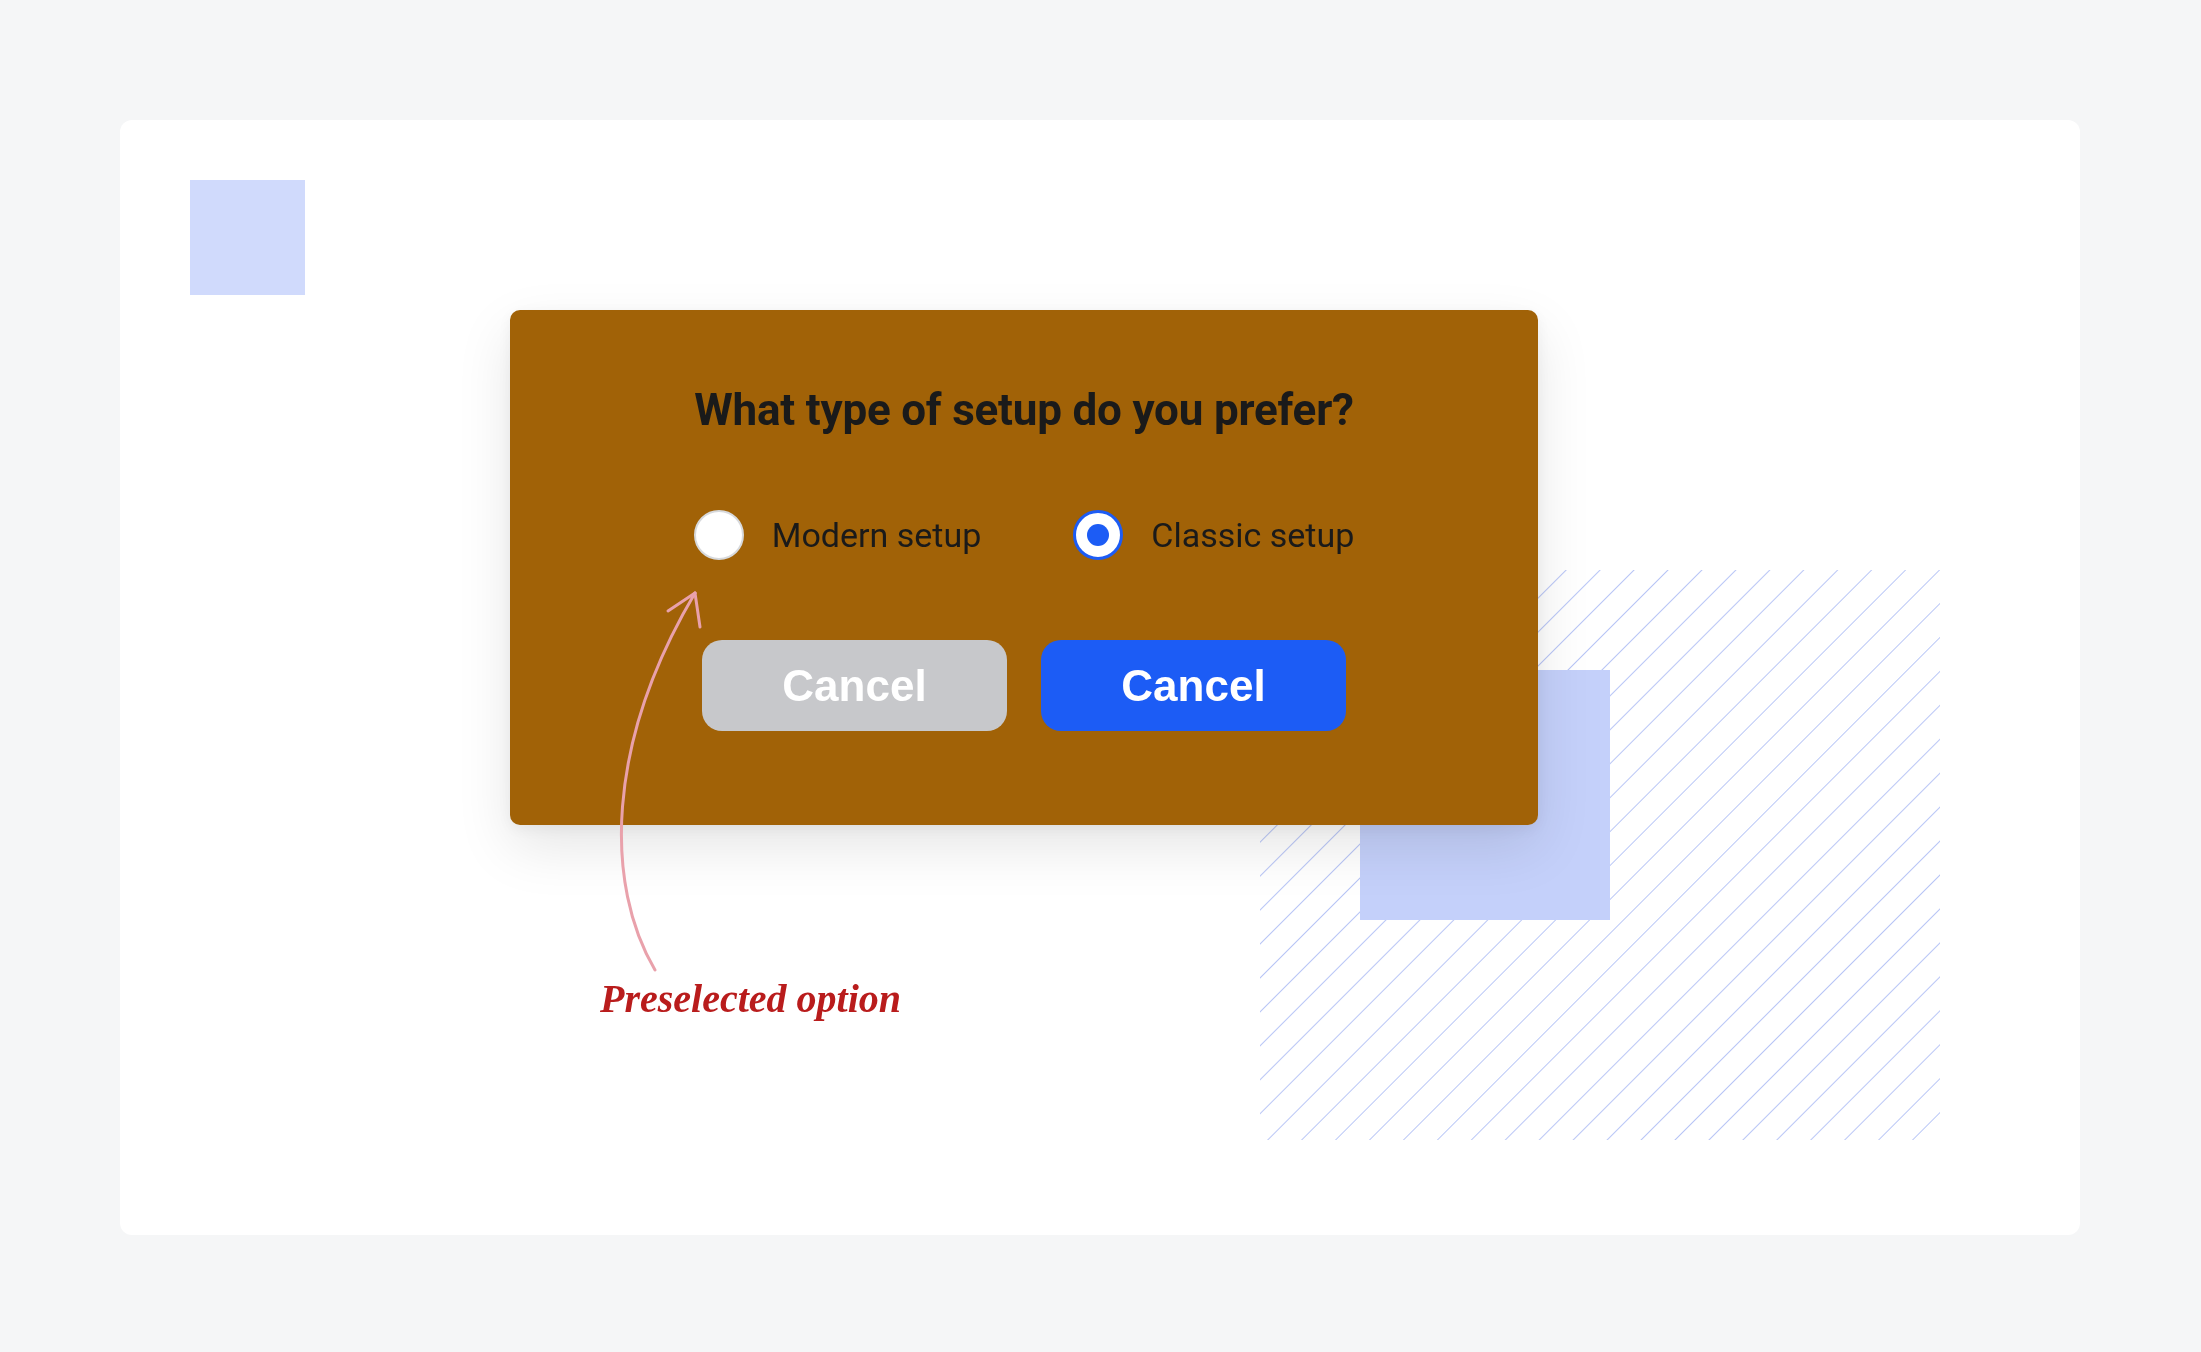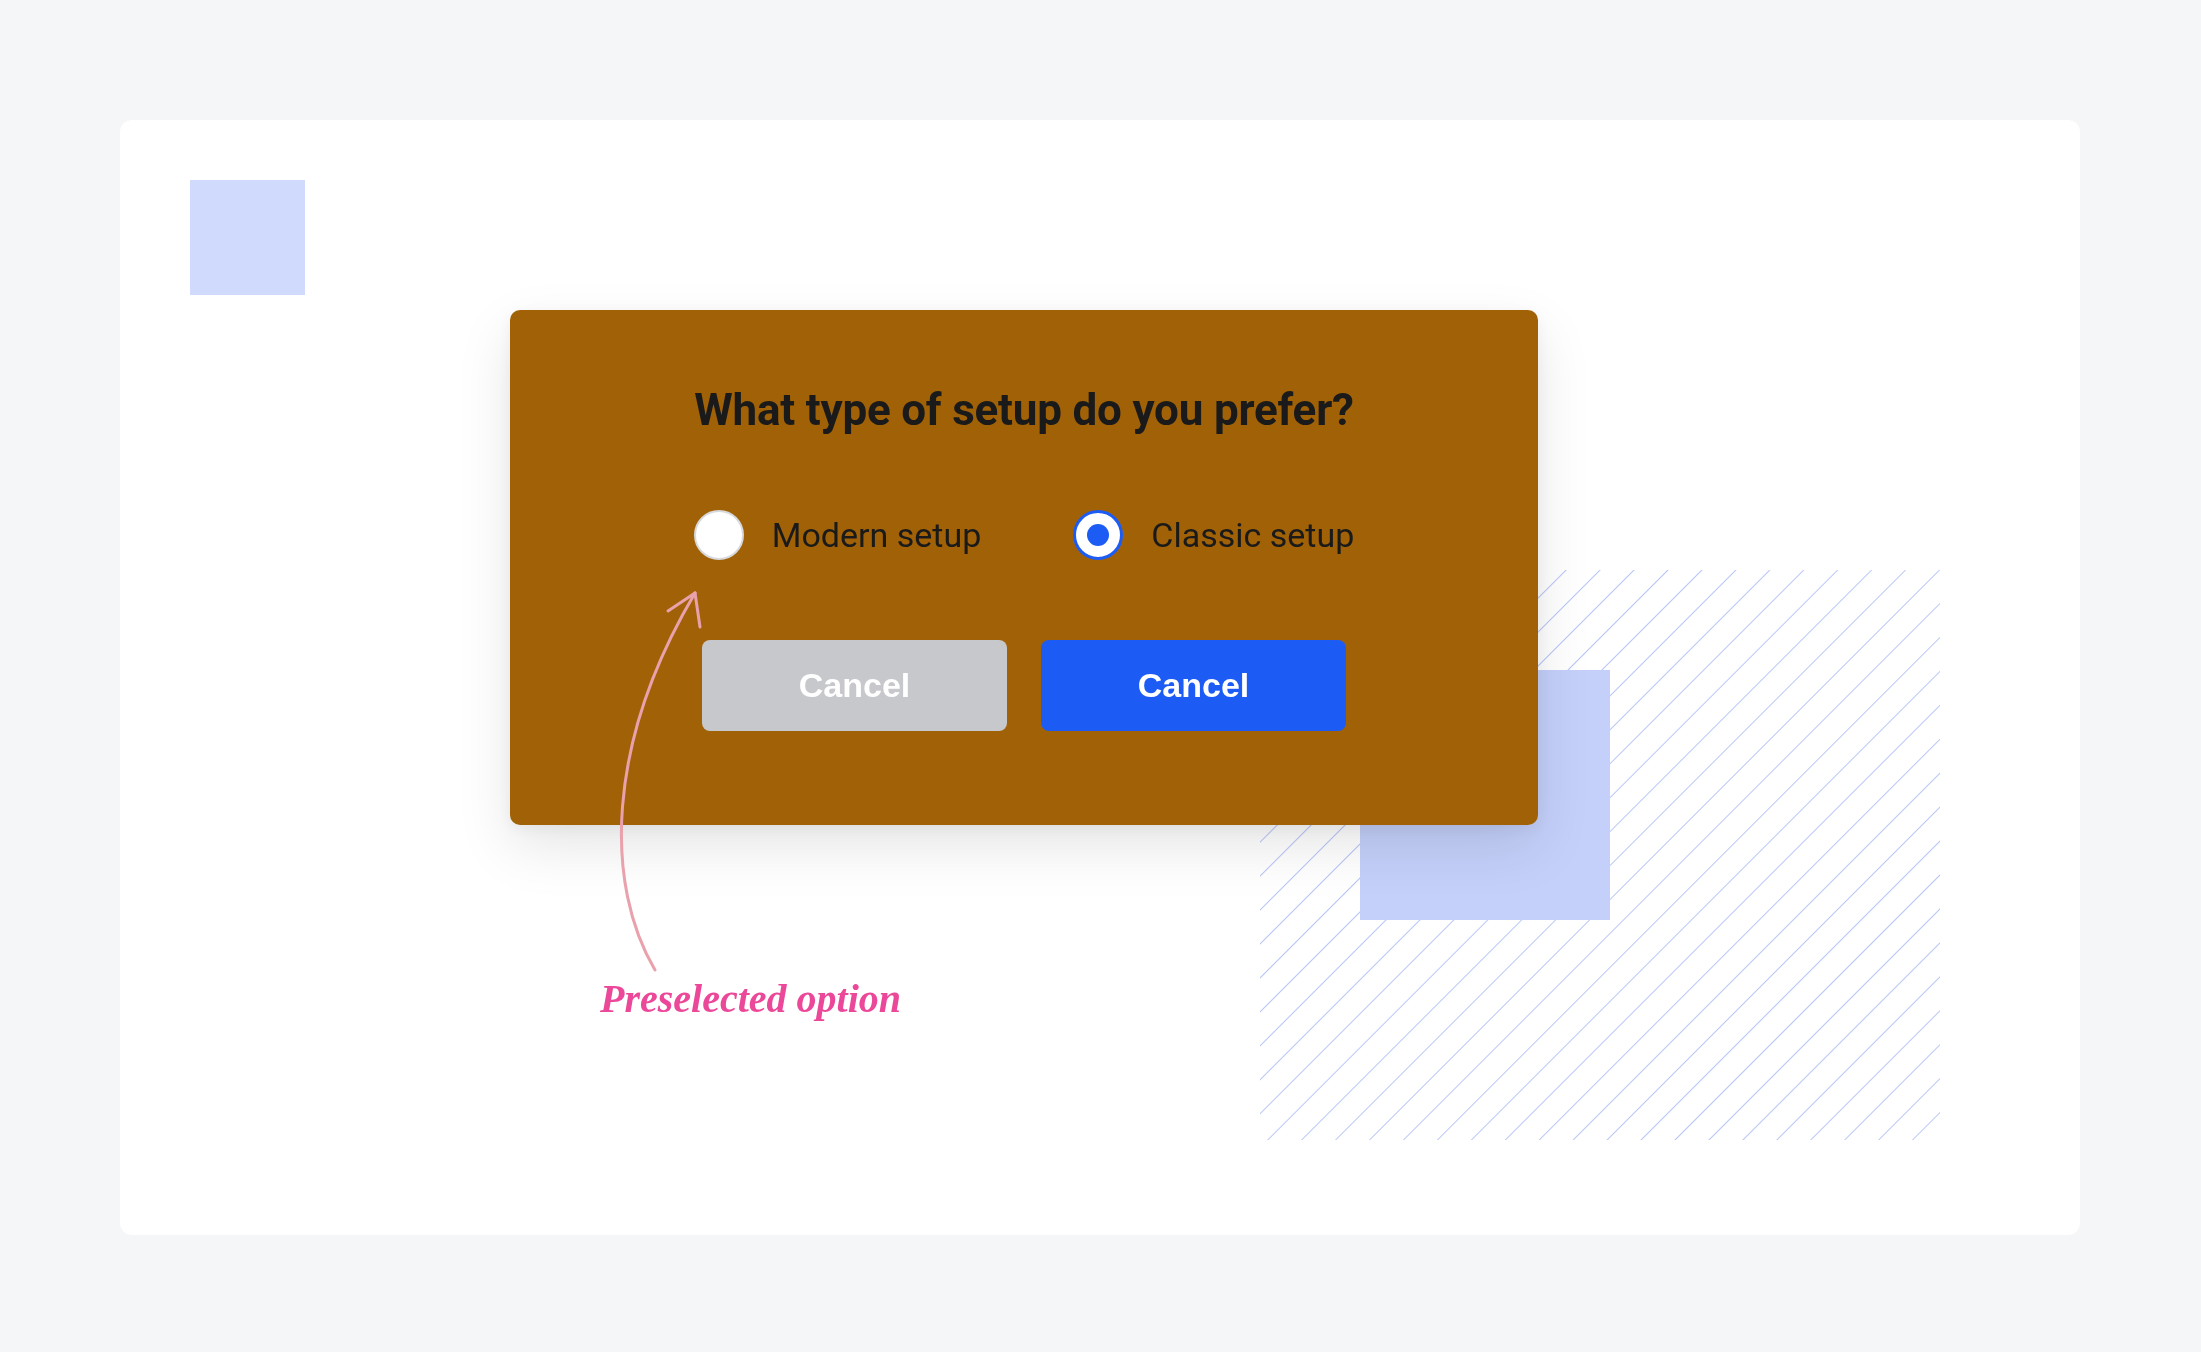--- a/index.html
+++ b/index.html
@@ -133,22 +133,22 @@
     .button-row {
       display: flex;
       justify-content: center;
       gap: 34px;
     }
 
     .btn {
       width: 305px;
       height: 91px;
       border: none;
-      border-radius: 8px;
-      font-size: 34px;
+      border-radius: 20px;
+      font-size: 44px;
       font-weight: 700;
       cursor: pointer;
       display: flex;
       align-items: center;
       justify-content: center;
     }
 
     .btn-cancel {
       background: #c7c8cb;
       color: #ffffff;
@@ -169,21 +169,21 @@
     }
 
     .annotation-text {
       position: absolute;
       left: 480px;
       top: 855px;
       font-family: Georgia, 'Times New Roman', serif;
       font-style: italic;
       font-weight: 600;
       font-size: 40px;
-      color: #ec4899;
+      color: #b91c1c;
       pointer-events: none;
       text-align: right;
     }
   </style>
 </head>
 <body>
 
 <div class="canvas">
 
   <div class="blue-square-top"></div>

